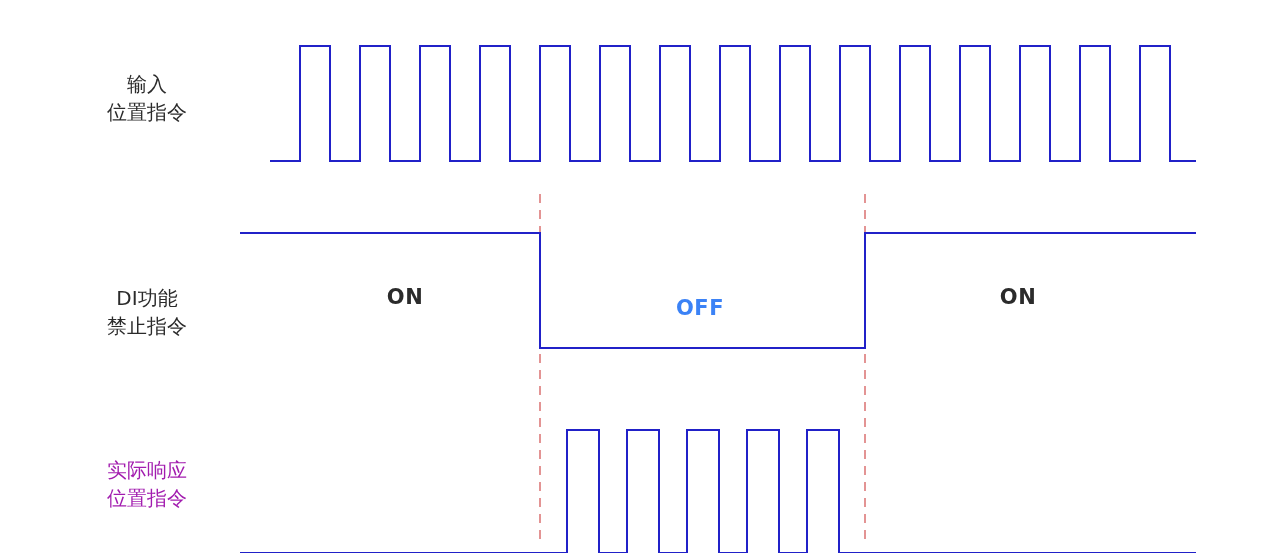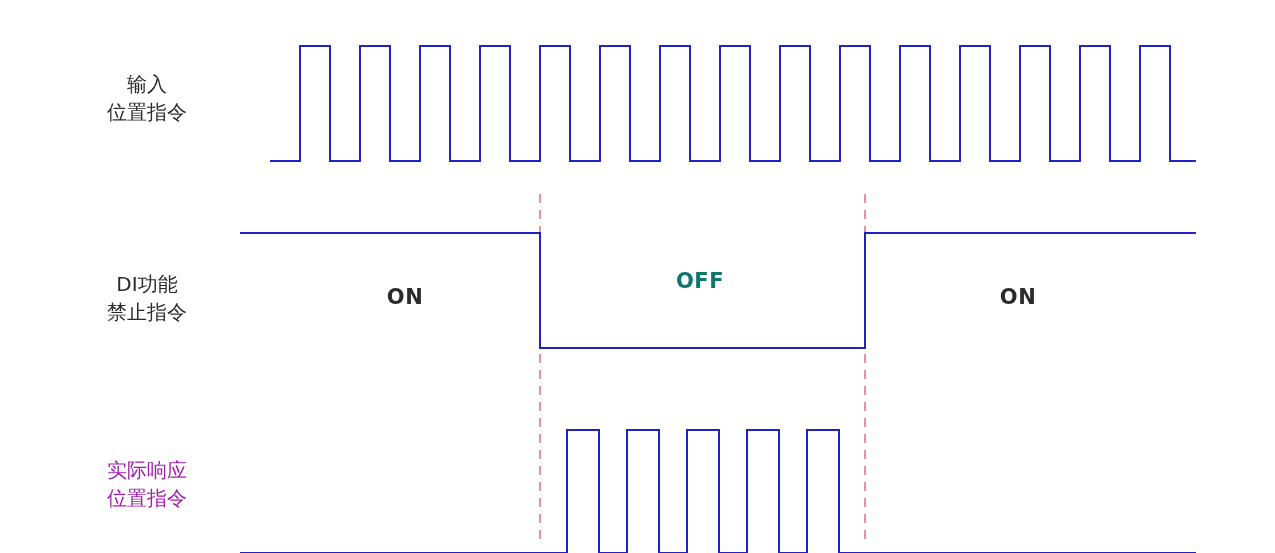--- a/index.html
+++ b/index.html
@@ -44,24 +44,24 @@
       <line x1="540" x2="540" y1="158" y2="503" stroke="#dd7a7a" stroke-width="1.6" stroke-dasharray="9 7"></line>
       <line x1="865" x2="865" y1="158" y2="503" stroke="#dd7a7a" stroke-width="1.6" stroke-dasharray="9 7"></line>
       <path d="M 270 125 L 300 125 L 300 10 L 330 10 L 330 125 L 360 125 L 360 10 L 390 10 L 390 125 L 420 125 L 420 10 L 450 10 L 450 125 L 480 125 L 480 10 L 510 10 L 510 125 L 540 125 L 540 10 L 570 10 L 570 125 L 600 125 L 600 10 L 630 10 L 630 125 L 660 125 L 660 10 L 690 10 L 690 125 L 720 125 L 720 10 L 750 10 L 750 125 L 780 125 L 780 10 L 810 10 L 810 125 L 840 125 L 840 10 L 870 10 L 870 125 L 900 125 L 900 10 L 930 10 L 930 125 L 960 125 L 960 10 L 990 10 L 990 125 L 1020 125 L 1020 10 L 1050 10 L 1050 125 L 1080 125 L 1080 10 L 1110 10 L 1110 125 L 1140 125 L 1140 10 L 1170 10 L 1170 125 L 1196 125" fill="none" stroke="#2121c8" stroke-width="2" stroke-linejoin="miter"></path>
       <path d="M 240 197 L 540 197 L 540 312 L 865 312 L 865 197 L 1196 197" fill="none" stroke="#2121c8" stroke-width="2" stroke-linejoin="miter"></path>
       <path d="M 240 517 L 567 517 L 567 394 L 599 394 L 599 517 L 627 517 L 627 394 L 659 394 L 659 517 L 687 517 L 687 394 L 719 394 L 719 517 L 747 517 L 747 394 L 779 394 L 779 517 L 807 517 L 807 394 L 839 394 L 839 517 L 1196 517" fill="none" stroke="#2121c8" stroke-width="2" stroke-linejoin="miter"></path>
     </svg>
 
   <div class="row-label" id="row-label-0" style="left: 147px; top: 62px; color: rgb(43, 43, 43);">输入
 位置指令</div>
 
-  <div class="row-label" id="row-label-1" style="left: 147px; top: 262px; color: rgb(43, 43, 43);">DI功能
+  <div class="row-label" id="row-label-1" style="left: 147px; top: 276px; color: rgb(43, 43, 43);">DI功能
 禁止指令</div>
 
   <div class="row-label" id="row-label-2" style="left: 147px; top: 448px; color: #a21caf;">实际响应
 位置指令</div>
 
   <div class="state-label" id="state-label-0" style="left: 405px; top: 261px; color: rgb(43, 43, 43);">ON</div>
 
-  <div class="state-label" id="state-label-1" style="left: 700px; top: 245px; color: #0f766e;">OFF</div>
+  <div class="state-label" id="state-label-1" style="left: 700px; top: 272px; color: #3b82f6;">OFF</div>
 
   <div class="state-label" id="state-label-2" style="left: 1018px; top: 261px; color: rgb(43, 43, 43);">ON</div>
 </div>
 
 </body></html>

